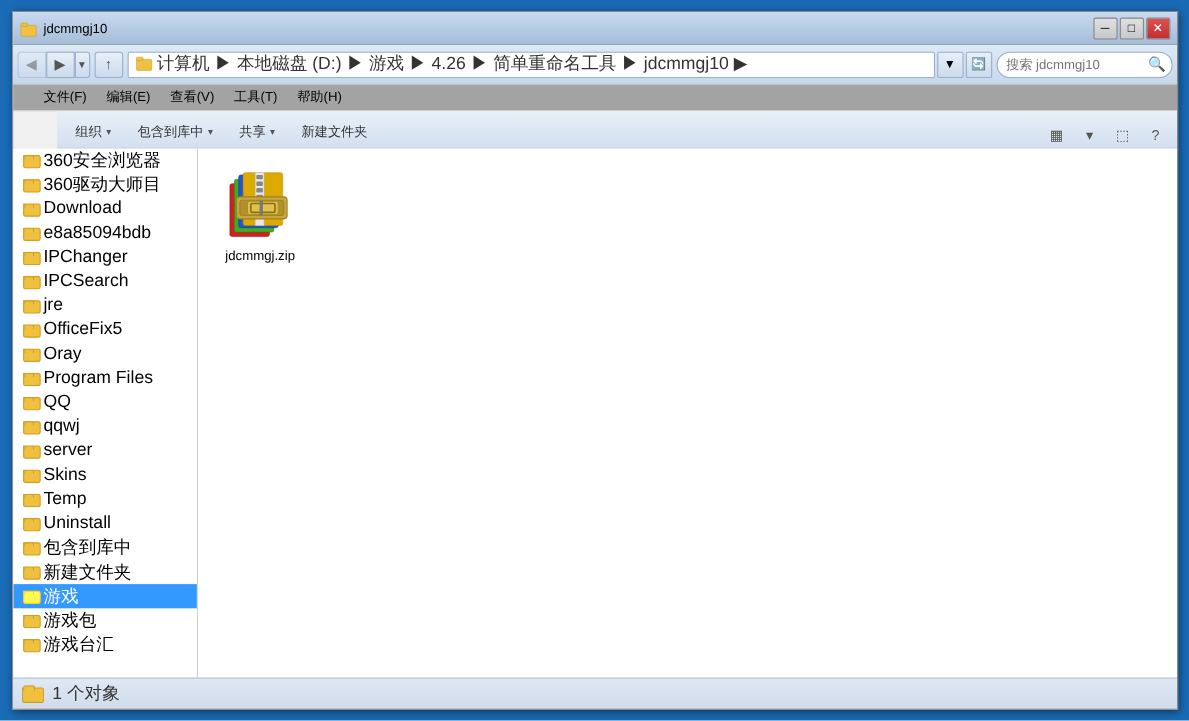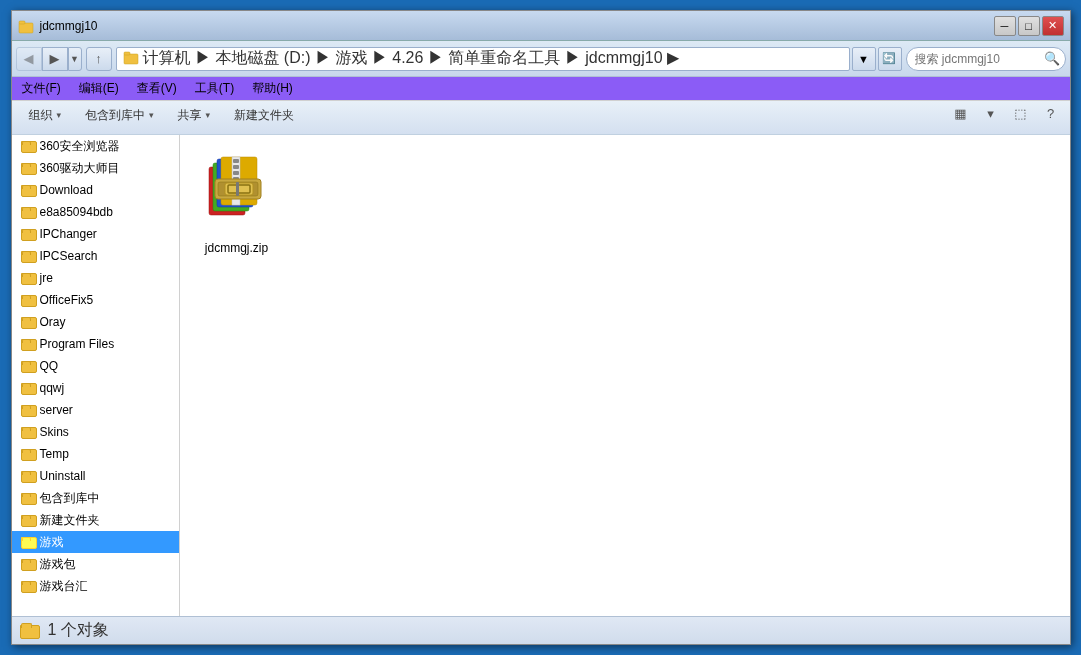--- a/index.html
+++ b/index.html
@@ -163,43 +163,44 @@
       display: flex;
       align-items: center;
       justify-content: center;
       cursor: pointer;
       color: #555;
       font-size: 13px;
     }
     
     .menu-bar {
       height: 24px;
-      background: #8b5cf6;
-      display: flex;
-      align-items: center;
-      padding: 0 2px;
+      background: #a3a3a3;
+      display: flex;
+      align-items: center;
+      padding: 0 20px;
       border-bottom: 1px solid #d0d0d0;
       gap: 2px;
     }
     .menu-item {
       padding: 2px 8px;
       font-size: 12px;
       cursor: pointer;
       border-radius: 2px;
       color: #000;
     }
     
     .toolbar {
       height: 34px;
       background: linear-gradient(to bottom, #e8f0f8, #d4e0f0);
       display: flex;
-      align-items: flex-start;
+      align-items: flex-end;
       padding: 0 6px;
       gap: 2px;
       border-bottom: 1px solid #c0d0e0;
+      margin-left: 40px;
     }
     .toolbar-btn {
       height: 28px;
       padding: 0 10px;
       background: transparent;
       border: 1px solid transparent;
       border-radius: 3px;
       cursor: pointer;
       display: flex;
       align-items: center;
@@ -255,21 +256,21 @@
       background: #c0c0c8;
       border: 2px solid #f0f0f0;
       border-radius: 4px;
     }
     .sidebar-item {
       height: 22px;
       display: flex;
       align-items: center;
       padding: 0 4px 0 8px;
       cursor: pointer;
-      font-size: 12px;
+      font-size: 16px;
       color: #000;
       white-space: nowrap;
       overflow: hidden;
       text-overflow: ellipsis;
     }
     .sidebar-item.selected {
       background: #3399ff;
       color: white;
     }
     .folder-icon {
@@ -321,21 +322,21 @@
       flex-direction: column;
       align-items: center;
       width: 90px;
       padding: 6px;
       cursor: pointer;
       border-radius: 4px;
     }
     .file-label {
       font-size: 12px;
       color: #000;
-      margin-top: 16px;
+      margin-top: 0;
       word-break: break-all;
     }
     
     .status-bar {
       height: 28px;
       background: linear-gradient(to bottom, #e0e8f4, #d0dcec);
       border-top: 1px solid #b0c0d4;
       display: flex;
       align-items: center;
       padding: 0 8px;

